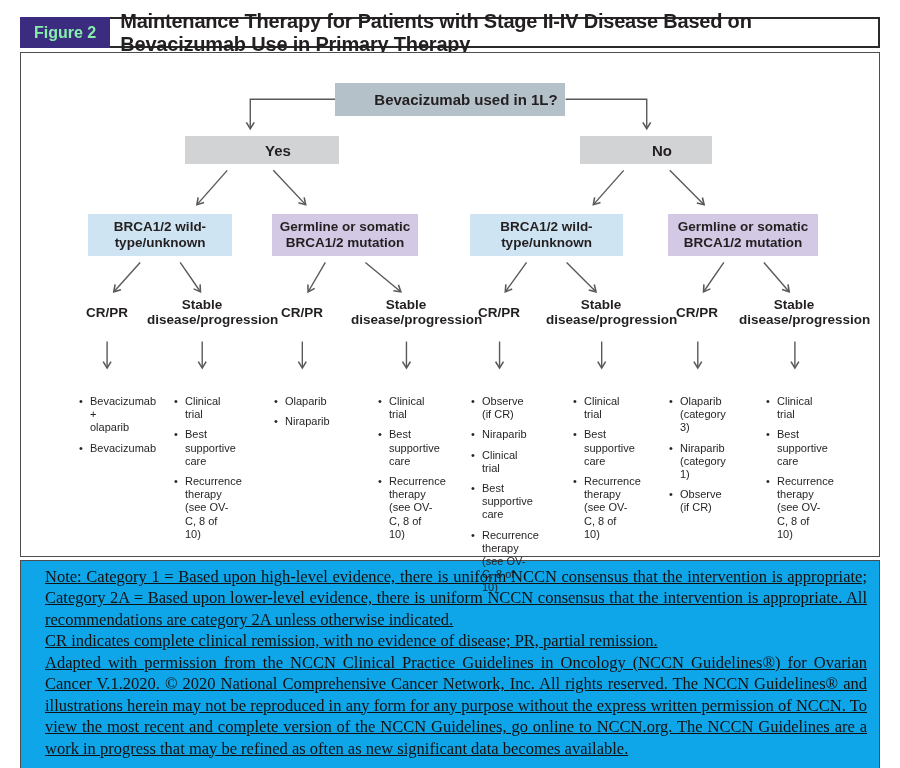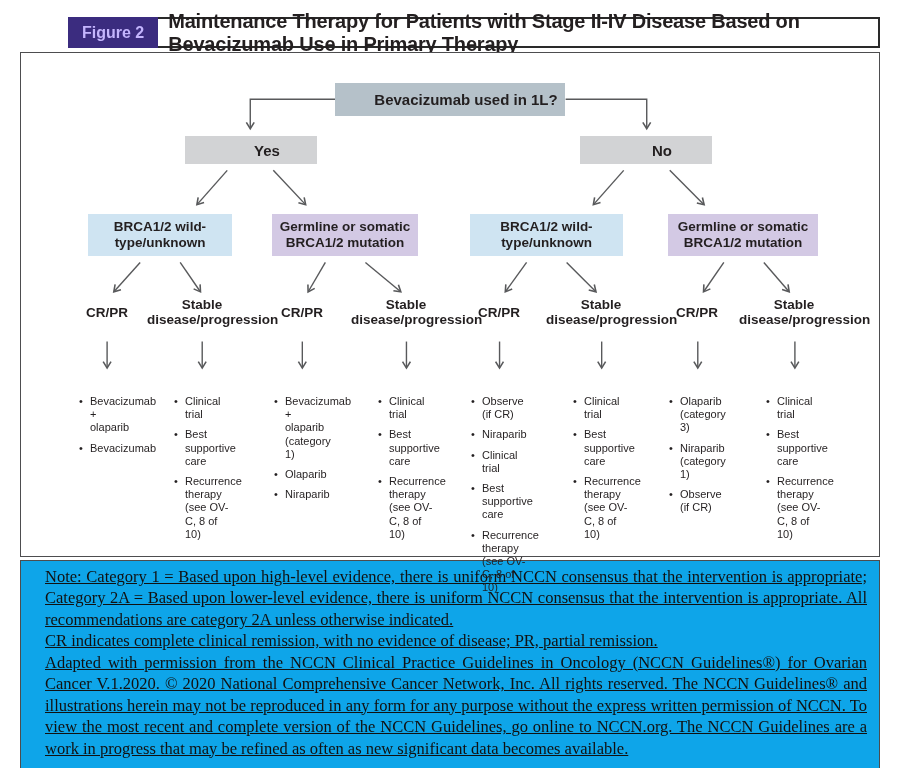--- a/index.html
+++ b/index.html
@@ -13,42 +13,42 @@
     --wildtype-box-bg:#cfe4f2;
     --mutation-box-bg:#d3c9e4;
     --connector:#58595b;
     --border:#4d4d4f;
   }
   .page{padding:17px 20px 0 20px;}
 
   
   .figure-header{display:flex;align-items:stretch;height:31px;}
   .figure-label{
-    background:var(--figure-label-bg);color:#c4b5fd;font-weight:bold;font-size:16px;
-    display:flex;align-items:center;padding:0 14px;flex:0 0 auto;margin-left:48px;
+    background:var(--figure-label-bg);color:#86efac;font-weight:bold;font-size:16px;
+    display:flex;align-items:center;padding:0 14px;flex:0 0 auto;
   }
   .figure-title{
     flex:1;border:2px solid #2a2a2a;border-left:none;background:#fff;
     display:flex;align-items:center;padding-left:10px;
     font-weight:bold;font-size:20px;letter-spacing:-0.2px;box-sizing:border-box;
   }
 
   
   .flow-box{
     position:relative;margin-top:4px;height:505px;
     border:1.5px solid var(--border);box-sizing:border-box;background:#fff;
   }
   .connectors{position:absolute;left:0;top:0;width:100%;height:100%;color:var(--connector);}
   .node{
     position:absolute;display:flex;align-items:center;justify-content:center;
     text-align:center;font-weight:bold;box-sizing:border-box;padding-left:32px;
   }
   .node.root{left:314px;top:30px;width:230px;height:33px;background:var(--root-box-bg);font-size:15px;}
   .node.decision{background:var(--decision-box-bg);font-size:15px;height:28px;top:83px;}
-  .node.yes{left:164px;width:132px;}
+  .node.yes{left:164px;width:154px;}
   .node.no{left:559px;width:132px;}
   .node.group{top:161px;height:42px;font-size:13.5px;line-height:1.18;padding:2px 6px;}
   .node.blue{background:var(--wildtype-box-bg);}
   .node.purple{background:var(--mutation-box-bg);}
   .node.b1{left:67px;width:144px;}
   .node.b2{left:251px;width:146px;}
   .node.b3{left:449px;width:153px;}
   .node.b4{left:647px;width:150px;}
 
   .outcome-label{
@@ -148,21 +148,20 @@
       </div>
     <div class="bullet-list L2">
         <ul>
           <li>Clinical trial</li>
           <li>Best supportive care</li>
           <li>Recurrence therapy (see OV-C, 8 of 10)</li>
         </ul>
       </div>
     <div class="bullet-list L3">
         <ul>
-          <li>Bevacizumab + olaparib (category 1)</li>
           <li>Olaparib</li>
           <li>Niraparib</li>
         </ul>
       </div>
     <div class="bullet-list L4">
         <ul>
           <li>Clinical trial</li>
           <li>Best supportive care</li>
           <li>Recurrence therapy (see OV-C, 8 of 10)</li>
         </ul>

